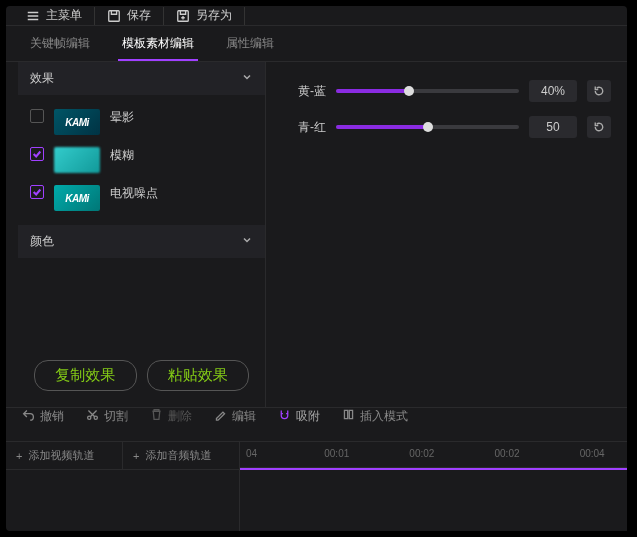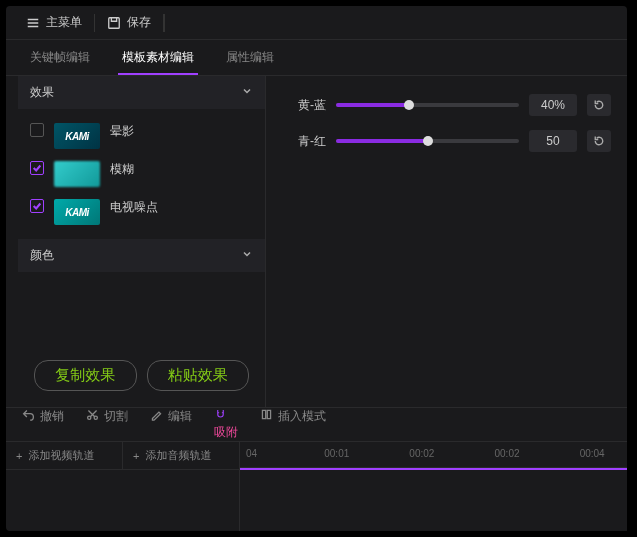--- a/index.html
+++ b/index.html
@@ -1,20 +1,20 @@
 <!DOCTYPE html>
 <html><head>
 <meta charset="utf-8">
 <style>
   * { box-sizing: border-box; margin: 0; padding: 0; font-family: -apple-system, "Segoe UI", Arial, sans-serif; }
   body { background: #000; width: 637px; height: 537px; overflow: hidden; }
   .app { background: #1a1a1c; width: 621px; height: 525px; margin: 6px; border-radius: 4px; display: flex; flex-direction: column; color: #ccc; font-size: 12px; }
 
   
-  .menu-bar { display: flex; align-items: center; height: 34px; border-bottom: 1px solid #2a2a2c; padding: 0 8px; gap: 0; }
+  .menu-bar { display: flex; align-items: center; height: 20px; border-bottom: 1px solid #2a2a2c; padding: 0 8px; gap: 0; }
   .menu-item { display: flex; align-items: center; gap: 6px; padding: 0 12px; height: 100%; color: #ccc; cursor: pointer; }
   .menu-sep { width: 1px; height: 18px; background: #333; }
   .icon { display: inline-flex; align-items: center; justify-content: center; }
   .icon svg { width: 14px; height: 14px; stroke: #ccc; fill: none; stroke-width: 1.5; }
 
   
   .tab-bar { display: flex; align-items: center; height: 36px; border-bottom: 1px solid #2a2a2c; padding: 0 8px; gap: 0; }
   .back-btn { display: flex; align-items: center; gap: 6px; padding: 0 12px; color: #999; cursor: pointer; }
   .tab { padding: 0 16px; height: 100%; display: flex; align-items: center; color: #888; cursor: pointer; position: relative; }
   .tab.active { color: #fff; }
@@ -49,21 +49,21 @@
   .slider-fill { position: absolute; left: 0; top: 0; bottom: 0; background: #8a2be2; border-radius: 2px; }
   .slider-thumb { position: absolute; width: 10px; height: 10px; background: #ddd; border-radius: 50%; top: 50%; transform: translate(-50%,-50%); }
   .param-value { width: 48px; height: 22px; background: #2a2a2e; border-radius: 3px; display: flex; align-items: center; justify-content: center; color: #ccc; }
   .reset-btn { width: 24px; height: 22px; background: #2a2a2e; border-radius: 3px; display: flex; align-items: center; justify-content: center; cursor: pointer; }
   .reset-btn svg { width: 12px; height: 12px; stroke: #aaa; fill: none; stroke-width: 1.8; }
 
   
   .timeline-toolbar { display: flex; align-items: center; height: 34px; border-top: 1px solid #2a2a2c; padding: 0 6px; gap: 2px; }
   .tl-btn { display: flex; align-items: flex-start; gap: 5px; padding: 0 10px; color: #888; cursor: pointer; height: 100%; }
   .tl-btn.disabled { color: #555; }
-  .tl-btn.active { color: #ec4899; flex-direction: column; }
+  .tl-btn.active { color: #a3a3a3; }
   .tl-btn svg { width: 13px; height: 13px; stroke: currentColor; fill: none; stroke-width: 1.6; }
   .tl-btn.active svg { stroke: #a040ff; }
 
   
   .timeline { height: 90px; border-top: 1px solid #2a2a2c; display: flex; }
   .track-labels { width: 234px; display: flex; flex-direction: column; border-right: 1px solid #2a2a2c; }
   .track-label { display: flex; align-items: center; gap: 6px; padding: 6px 10px; color: #888; cursor: pointer; border-bottom: 1px solid #2a2a2c; font-size: 11px; }
   .track-label:first-child { border-right: 1px solid #2a2a2c; }
   .track-labels-row { display: flex; }
   .track-labels-row .track-label { flex: 1; }
@@ -91,20 +91,29 @@
     <div class="menu-item">
       <span class="icon">
           <svg viewBox="0 0 16 16">
             <rect x="2" y="2" width="12" height="12" rx="1"></rect>
             <path d="M5 2v4h6V2"></path>
           </svg>
         </span>
       <span>保存</span>
     </div>
     <div class="menu-sep"></div>
+    <div class="menu-item">
+      <span class="icon">
+          <svg viewBox="0 0 16 16">
+            <rect x="2" y="2" width="12" height="12" rx="1"></rect>
+            <path d="M5 2v4h6V2M8 8v4M6 10h4"></path>
+          </svg>
+        </span>
+      <span>另存为</span>
+    </div>
     <div class="menu-sep"></div>
   </div>
 
   <div class="tab-bar">
     <div class="tab">
         <span>关键帧编辑</span>
       </div>
     <div class="tab active">
         <span>模板素材编辑</span>
       </div>
@@ -202,20 +211,26 @@
         <span>撤销</span>
       </div>
     <div class="tl-btn">
         <svg viewBox="0 0 16 16">
           <circle cx="4" cy="12" r="2"></circle>
           <circle cx="12" cy="12" r="2"></circle>
           <path d="M5 11 13 3M11 11 3 3"></path>
         </svg>
         <span>切割</span>
       </div>
+    <div class="tl-btn disabled">
+        <svg viewBox="0 0 16 16">
+          <path d="M3 4h10M5 4V2h6v2M4 4l1 10h6l1-10"></path>
+        </svg>
+        <span>删除</span>
+      </div>
     <div class="tl-btn">
         <svg viewBox="0 0 16 16">
           <path d="M3 13l8-8 2 2-8 8H3v-2z"></path>
         </svg>
         <span>编辑</span>
       </div>
     <div class="tl-btn active">
         <svg viewBox="0 0 16 16">
           <path d="M4 3v6a4 4 0 0 0 8 0V3M4 7h2M10 7h2"></path>
         </svg>

